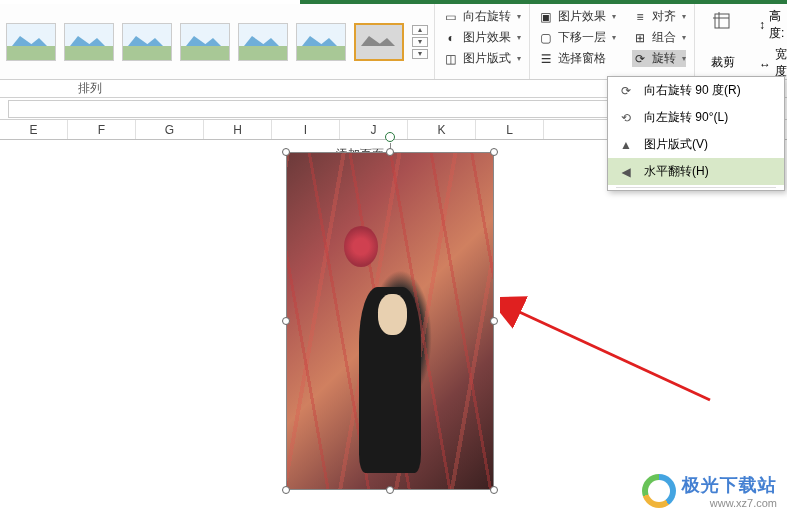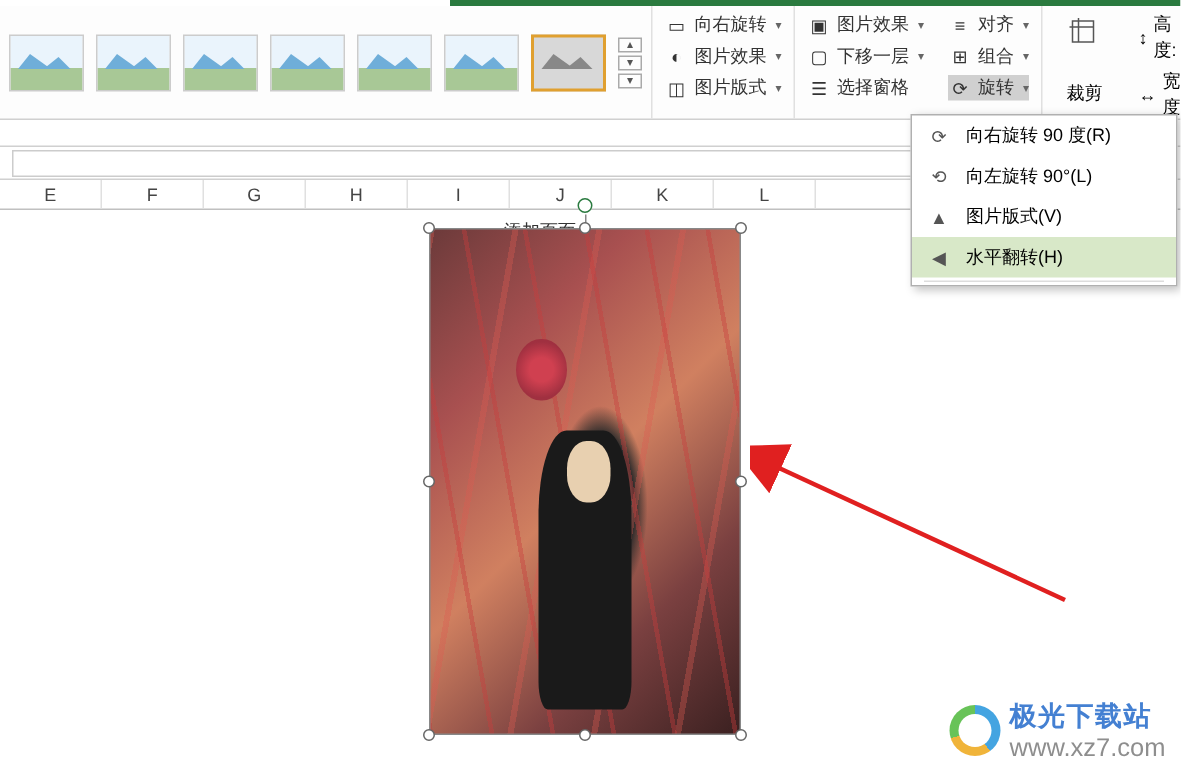--- a/index.html
+++ b/index.html
@@ -70,21 +70,21 @@
 .dropdown-menu .mi.hover { background: #d8e8c8; }
 .dropdown-menu .sep { height: 1px; background: #ddd; margin: 2px 8px; }
 .mi .mico { width: 16px; height: 16px; display: inline-flex; align-items: center; justify-content: center; color: #555; }
 
 .red-arrow { position: absolute; left: 500px; top: 290px; z-index: 50; pointer-events: none; }
 
 .watermark { position: absolute; right: 10px; bottom: 10px; display: flex; align-items: center; gap: 6px; opacity: 0.95; }
 .wm-logo { width: 34px; height: 34px; border-radius: 50%; background: conic-gradient(#3aa0e0 0 40%, #f0b030 40% 70%, #60c050 70% 100%); position: relative; }
 .wm-logo::after { content:''; position:absolute; inset:6px; background:#fff; border-radius:50%; }
 .wm-text { font-size: 18px; font-weight: bold; color: #3a7ad0; letter-spacing: 1px; }
-.wm-url { font-size: 17px; color: #888; }
+.wm-url { font-size: 11px; color: #888; margin-left: 28px; }
 .wm-col { display:flex; flex-direction:column; }
 </style>
 </head>
 <body>
 
 <div class="top-green-bar">
     <div class="seg1"></div>
     <div class="seg2"></div>
   </div>
 
@@ -199,20 +199,23 @@
     </div>
     <div class="size-row">
       <span class="ico">↔</span>
       <span>宽度:</span>
 
     </div>
   </div>
 </div>
 
 <div class="group-labels">
+  <div class="glabel" style="width:180px;">
+      <span>排列</span>
+    </div>
 </div>
 
 <div class="formula-bar">
   <input style="">
 </div>
 
 <div class="col-headers">
   <div class="col-h">E</div>
   <div class="col-h">F</div>
   <div class="col-h">G</div>

